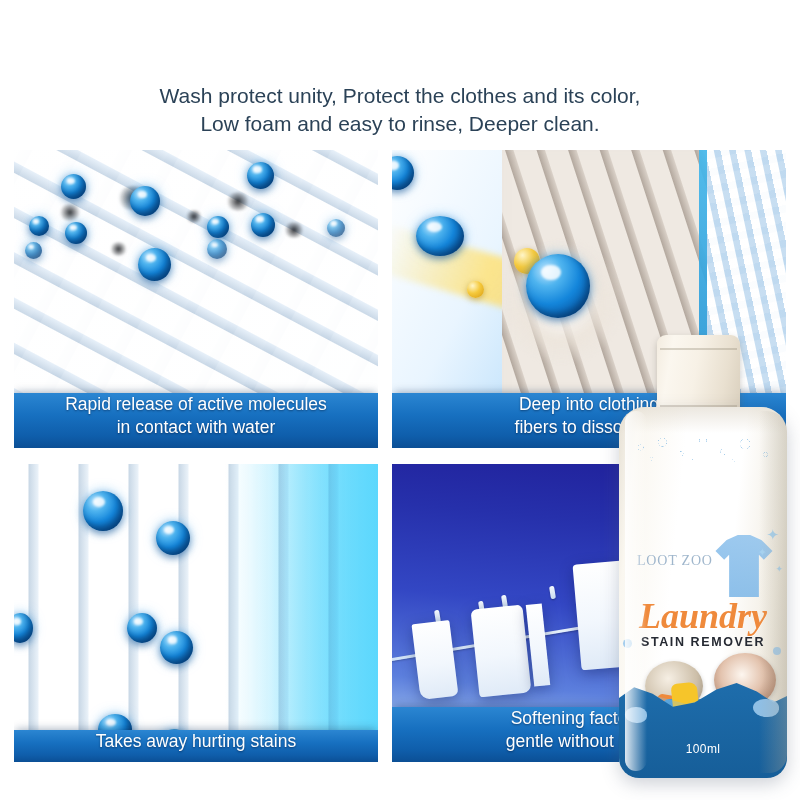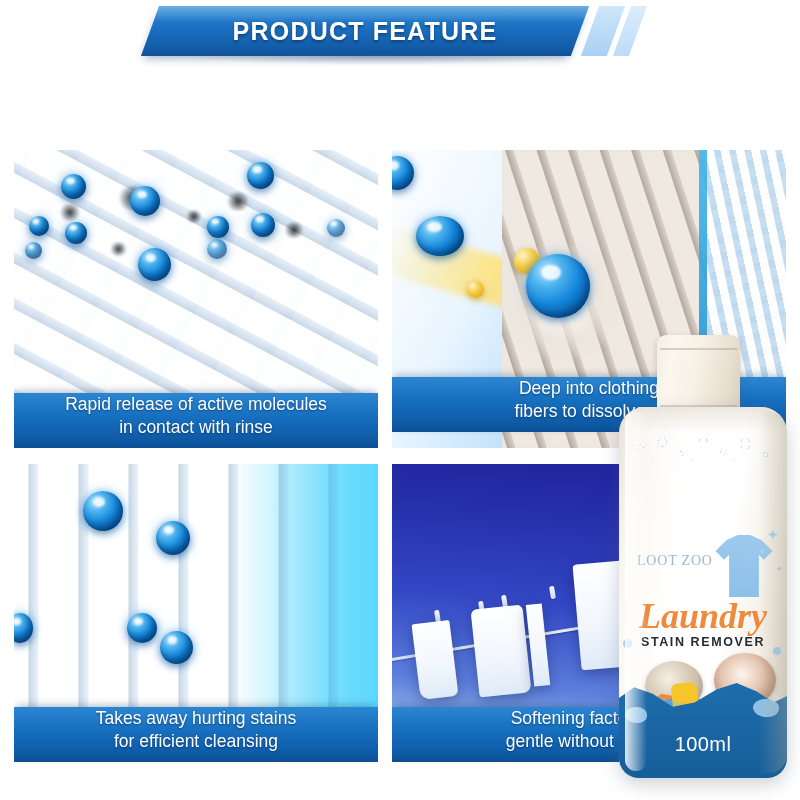--- a/index.html
+++ b/index.html
@@ -164,21 +164,21 @@
     background:linear-gradient(180deg,#2b86d2 0%,#1770c0 40%,#0f5eab 78%,#0b4f95 100%);
     color:#ffffff;text-align:center;
     font-size:17.5px;line-height:23px;font-weight:normal;
     padding:0 0 9px;
     text-shadow:0 1px 2px rgba(0,20,50,.5);
     box-shadow:0 -3px 8px -2px rgba(10,40,80,.35);
     font-family:"Liberation Sans",sans-serif;
   }
   .caption span{display:block;white-space:nowrap;}
   #caption-1{bottom:0;}
-  #caption-2{bottom:16px;}
+  #caption-2{bottom:0;}
   #caption-3{bottom:0;}
   #caption-4{bottom:0;}
 
   
   .bottle{position:absolute;left:619px;top:335px;width:168px;height:443px;z-index:40;}
   .bottle-cap{
     position:absolute;left:38px;top:0;width:83px;height:82px;
     border-radius:9px 9px 5px 5px;
     background:linear-gradient(100deg,#f3ece0 0%,#fbf7ef 18%,#f7f1e6 46%,#e9e0d0 78%,#d9cfbd 100%);
     box-shadow:0 3px 7px rgba(90,85,70,.3);
@@ -261,47 +261,44 @@
     clip-path:polygon(0% 26%,9% 16%,20% 22%,32% 34%,45% 30%,58% 18%,70% 12%,82% 20%,92% 30%,100% 24%,100% 100%,0% 100%);
   }
   .wave-light{
     position:absolute;left:0;bottom:46px;width:100%;height:52px;
     background:linear-gradient(180deg,rgba(126,190,235,.55),rgba(126,190,235,0));
     clip-path:polygon(0% 40%,12% 24%,26% 34%,40% 46%,54% 34%,68% 22%,82% 30%,94% 42%,100% 34%,100% 100%,0% 100%);
   }
   .blob{position:absolute;background:#9cc9ec;border-radius:50% 50% 45% 55%;opacity:.9;}
   .lbl-vol{
     position:absolute;left:0;bottom:22px;width:100%;text-align:center;
-    color:#ffffff;font-size:20px;letter-spacing:.4px;
+    color:#ffffff;font-size:12px;letter-spacing:.4px;
     font-family:"Liberation Sans",sans-serif;
   }
   .bottle-gloss{
     position:absolute;left:6px;top:76px;width:22px;height:360px;
     background:linear-gradient(90deg,rgba(255,255,255,.85),rgba(255,255,255,0));
     border-radius:20px;pointer-events:none;z-index:3;
   }
   .bottle-shade{
     position:absolute;right:0;top:76px;width:28px;height:362px;
     background:linear-gradient(270deg,rgba(170,165,150,.38),rgba(255,255,255,0));
     border-radius:0 20px 18px 0;pointer-events:none;z-index:3;
   }
 </style>
 </head>
 <body>
 
 <div class="stage">
 
-  <div class="banner-wrap">
-    <div class="banner-main"></div>
-    <div class="banner-tail"></div>
-    <div class="banner-tail2"></div>
-    <div class="banner-text">PRODUCT FEATURE</div>
-    <div class="banner-shadow"></div>
-  </div>
-
+
+  <div class="subtitle">
+    <span>Wash protect unity, Protect the clothes and its color,</span>
+    <span>Low foam and easy to rinse, Deeper clean.</span>
+  </div>
 
   <div class="panel" id="panel-1">
     <div class="panel-art">
       <div class="weave-a"></div>
       <div class="stain-spot" style="left:28%;top:12%;width:34px;height:24px;"></div>
       <div class="stain-spot" style="left:47%;top:20%;width:18px;height:13px;"></div>
       <div class="stain-spot" style="left:58%;top:14%;width:26px;height:19px;"></div>
       <div class="stain-spot" style="left:12%;top:18%;width:24px;height:17px;"></div>
       <div class="stain-spot" style="left:74%;top:24%;width:22px;height:16px;"></div>
       <div class="stain-spot" style="left:26%;top:31%;width:19px;height:14px;"></div>
@@ -312,21 +309,21 @@
       <div class="mol" style="left:32%;top:12%;width:30px;height:30px;"></div>
       <div class="mol" style="left:34%;top:33%;width:33px;height:33px;"></div>
       <div class="mol" style="left:53%;top:22%;width:22px;height:22px;"></div>
       <div class="mol" style="left:53%;top:30%;width:20px;height:20px;opacity:.72;"></div>
       <div class="mol" style="left:65%;top:21%;width:24px;height:24px;"></div>
       <div class="mol" style="left:64%;top:4%;width:27px;height:27px;"></div>
       <div class="mol" style="left:86%;top:23%;width:18px;height:18px;opacity:.7;"></div>
     </div>
     <div class="caption" id="caption-1">
       <span>Rapid release of active molecules</span>
-      <span>in contact with rinse</span>
+      <span>in contact with water</span>
     </div>
   </div>
 
   <div class="panel" id="panel-2">
     <div class="panel-art">
       <div class="p2-sky"></div>
       <div class="p2-beam"></div>
       <div class="weave-c"></div>
       <div class="p2-burst"></div>
       <div class="p2-strip"></div>
@@ -351,21 +348,20 @@
       <div class="mol" style="left:19%;top:9%;width:40px;height:40px;"></div>
       <div class="mol" style="left:39%;top:19%;width:34px;height:34px;"></div>
       <div class="mol" style="left:-2%;top:50%;width:26px;height:30px;"></div>
       <div class="mol" style="left:31%;top:50%;width:30px;height:30px;"></div>
       <div class="mol" style="left:40%;top:56%;width:33px;height:33px;"></div>
       <div class="mol" style="left:23%;top:84%;width:34px;height:30px;"></div>
       <div class="mol" style="left:40%;top:89%;width:28px;height:26px;"></div>
     </div>
     <div class="caption" id="caption-3">
       <span>Takes away hurting stains</span>
-      <span>for efficient cleansing</span>
     </div>
   </div>
 
   <div class="panel" id="panel-4">
     <div class="panel-art">
       <div class="p4-sky"></div>
       <div class="p4-line"></div>
       <div class="p4-peg" style="left:11%;top:49%;transform:rotate(-9deg);"></div>
       <div class="p4-peg" style="left:22%;top:46%;transform:rotate(-9deg);"></div>
       <div class="p4-peg" style="left:28%;top:44%;transform:rotate(-9deg);"></div>

